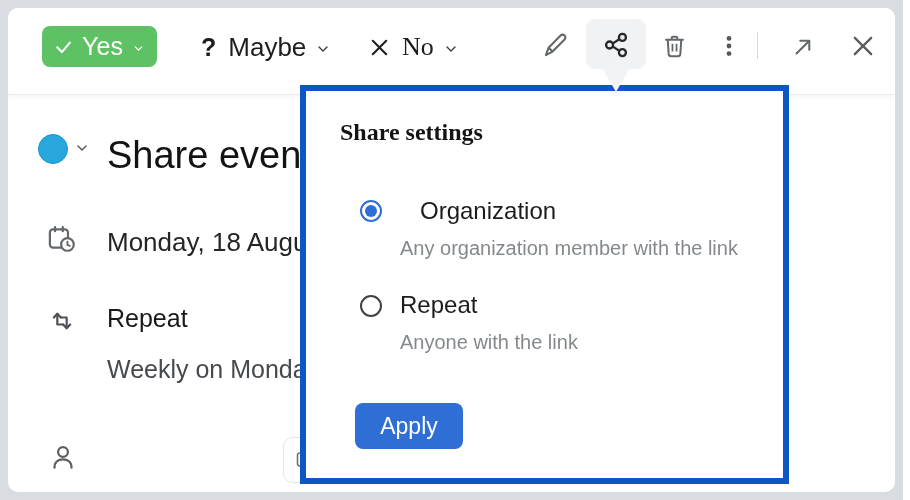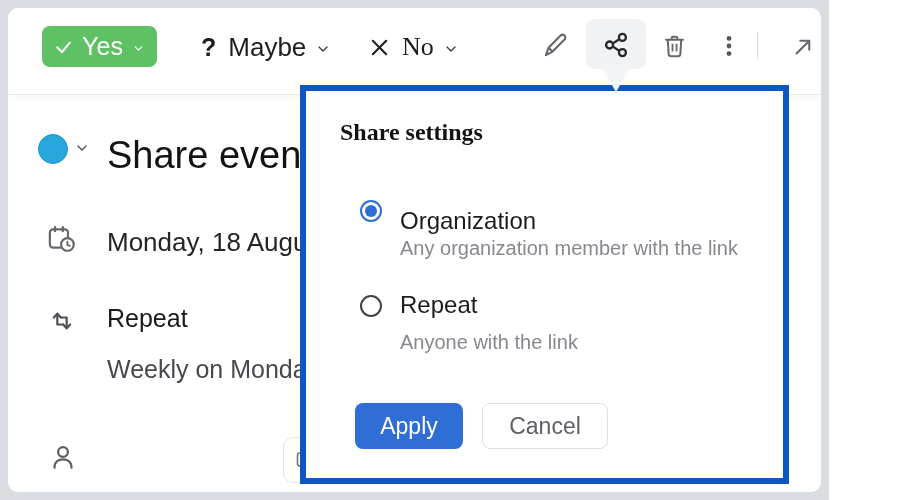--- a/index.html
+++ b/index.html
@@ -1,17 +1,17 @@
 <!DOCTYPE html>
 <html><head>
 <meta charset="utf-8">
 <style>
   html,body{margin:0;padding:0;}
   #page{
-    position:relative;width:829px;height:500px;background:#d9dde1;
+    position:relative;width:903px;height:500px;background:#d9dde1;
     font-family:"Liberation Sans", sans-serif;overflow:hidden;
     -webkit-font-smoothing:antialiased;
   }
   .card{
     position:absolute;inset:8px;background:#ffffff;border-radius:10px;overflow:hidden;
   }
   .abs{position:absolute;}
   
   .toolbar{
     position:absolute;left:0;top:0;right:0;height:86px;background:#fff;
@@ -231,27 +231,26 @@
         <svg width="20" height="20" viewBox="0 0 20 20" fill="none">
             <rect x="1.5" y="3" width="16" height="13" rx="2.2" stroke="#6f7378" stroke-width="1.6"></rect>
           </svg>
       </span>
     </div>
 
     <div class="popup">
       <div class="popup-title">Share settings</div>
 
       <div class="radio sel" style="left:54px;top:109px;"></div>
-      <div class="opt-label" style="top:116px;">Organization</div>
+      <div class="opt-label" style="top:106px;margin-left:20px;">Organization</div>
       <div class="opt-desc" style="top:146px;">Any organization member with the link</div>
 
       <div class="radio unsel" style="left:54px;top:204px;"></div>
       <div class="opt-label" style="top:200px;">Repeat</div>
       <div class="opt-desc" style="top:240px;text-align:right;">Anyone with the link</div>
 
       <button class="btn-apply">Apply</button>
-      <button class="btn-cancel">Cancel</button>
     </div>
 
     <div class="share-caret"></div>
 
   </div>
 </div>
 
 </body></html>

